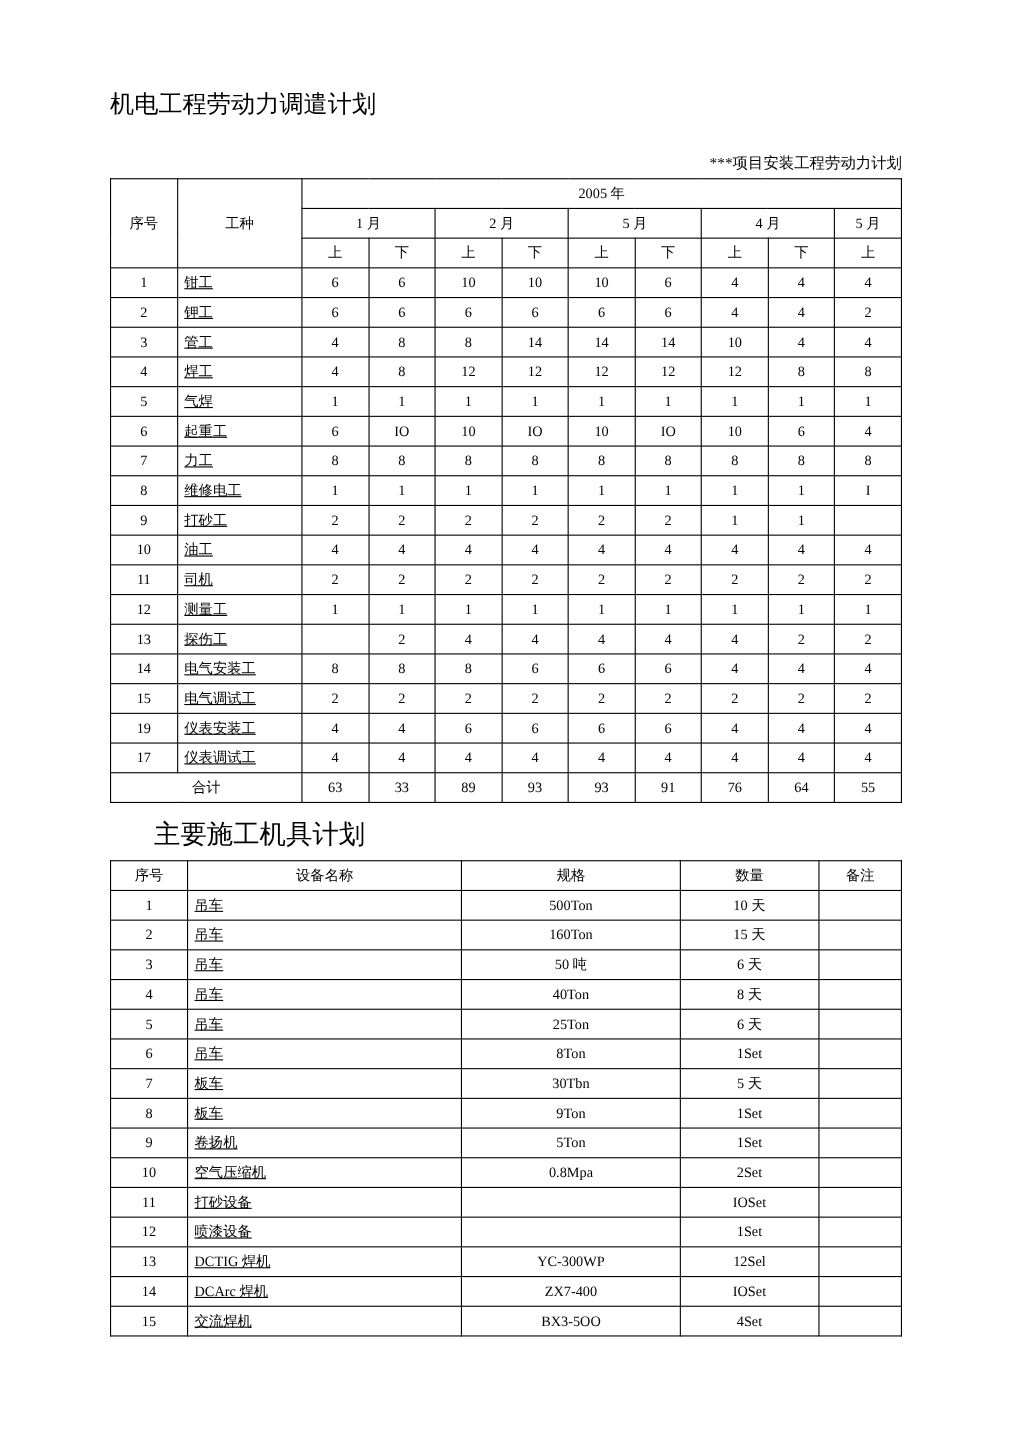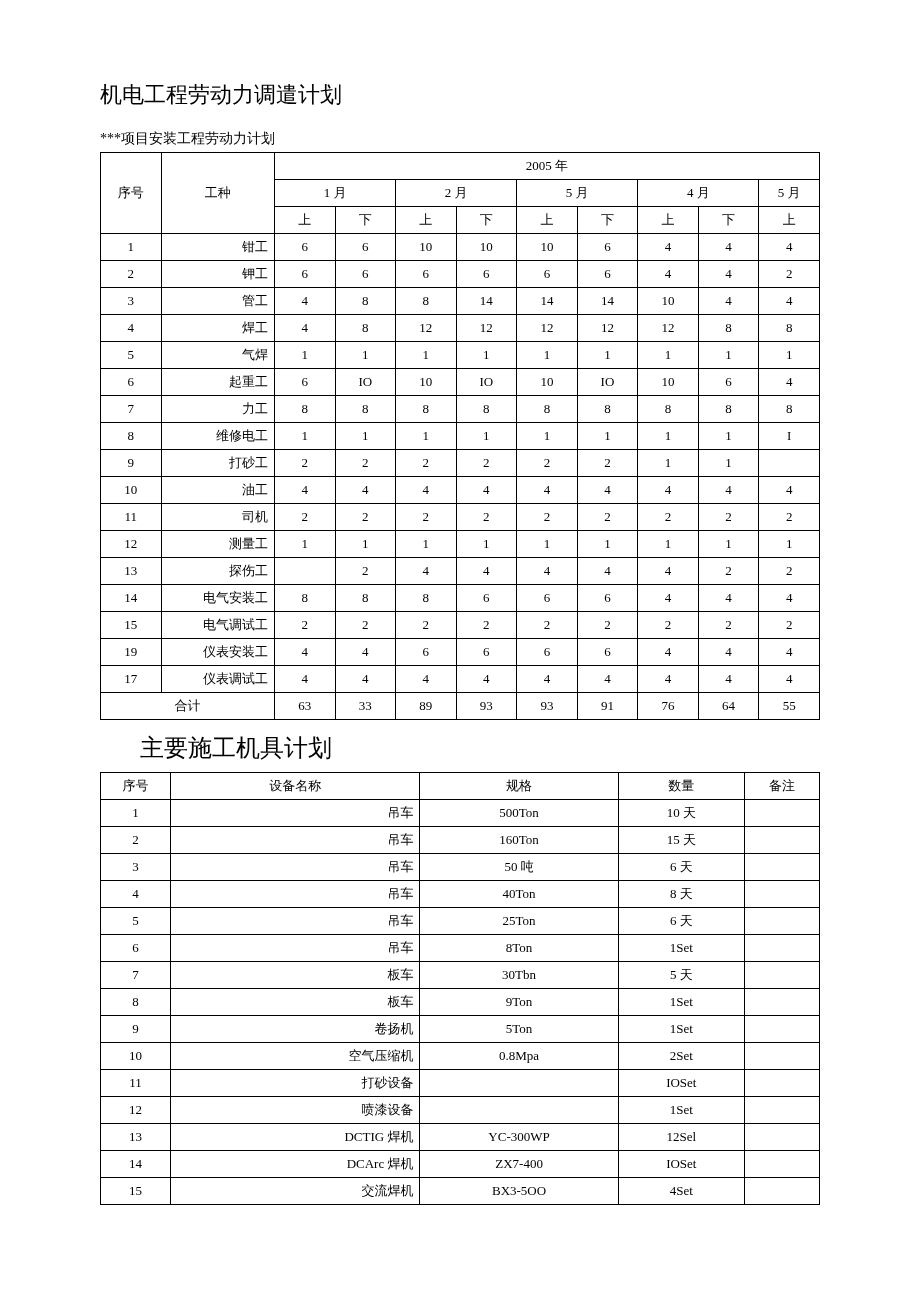--- a/index.html
+++ b/index.html
@@ -5,45 +5,46 @@
     body {
       font-family: "SimSun", "宋体", serif;
       background: #fff;
       margin: 0;
       padding: 80px 100px;
       font-size: 14px;
       color: #000;
     }
     .title1 {
       font-size: 22px;
-      margin-bottom: 20px;
+      margin-bottom: 30px;
     }
     .subtitle {
-      text-align: left;
+      text-align: right;
       font-size: 14px;
       margin-bottom: 4px;
     }
     .title2 {
       font-size: 24px;
       margin: 12px 0 8px 40px;
     }
     table {
       border-collapse: collapse;
       width: 100%;
       font-size: 13px;
     }
     td, th {
       border: 1px solid #000;
       padding: 3px 6px;
       text-align: center;
       vertical-align: middle;
       font-weight: normal;
     }
     .left {
-      text-align: right;
+      text-align: left;
+      text-decoration: underline;
     }
     .table1 td, .table1 th {
       height: 20px;
     }
     .table2 td, .table2 th {
       height: 20px;
     }
     .narrow { width: 42px; }
     .seq { width: 42px; }
     .type { width: 90px; }

